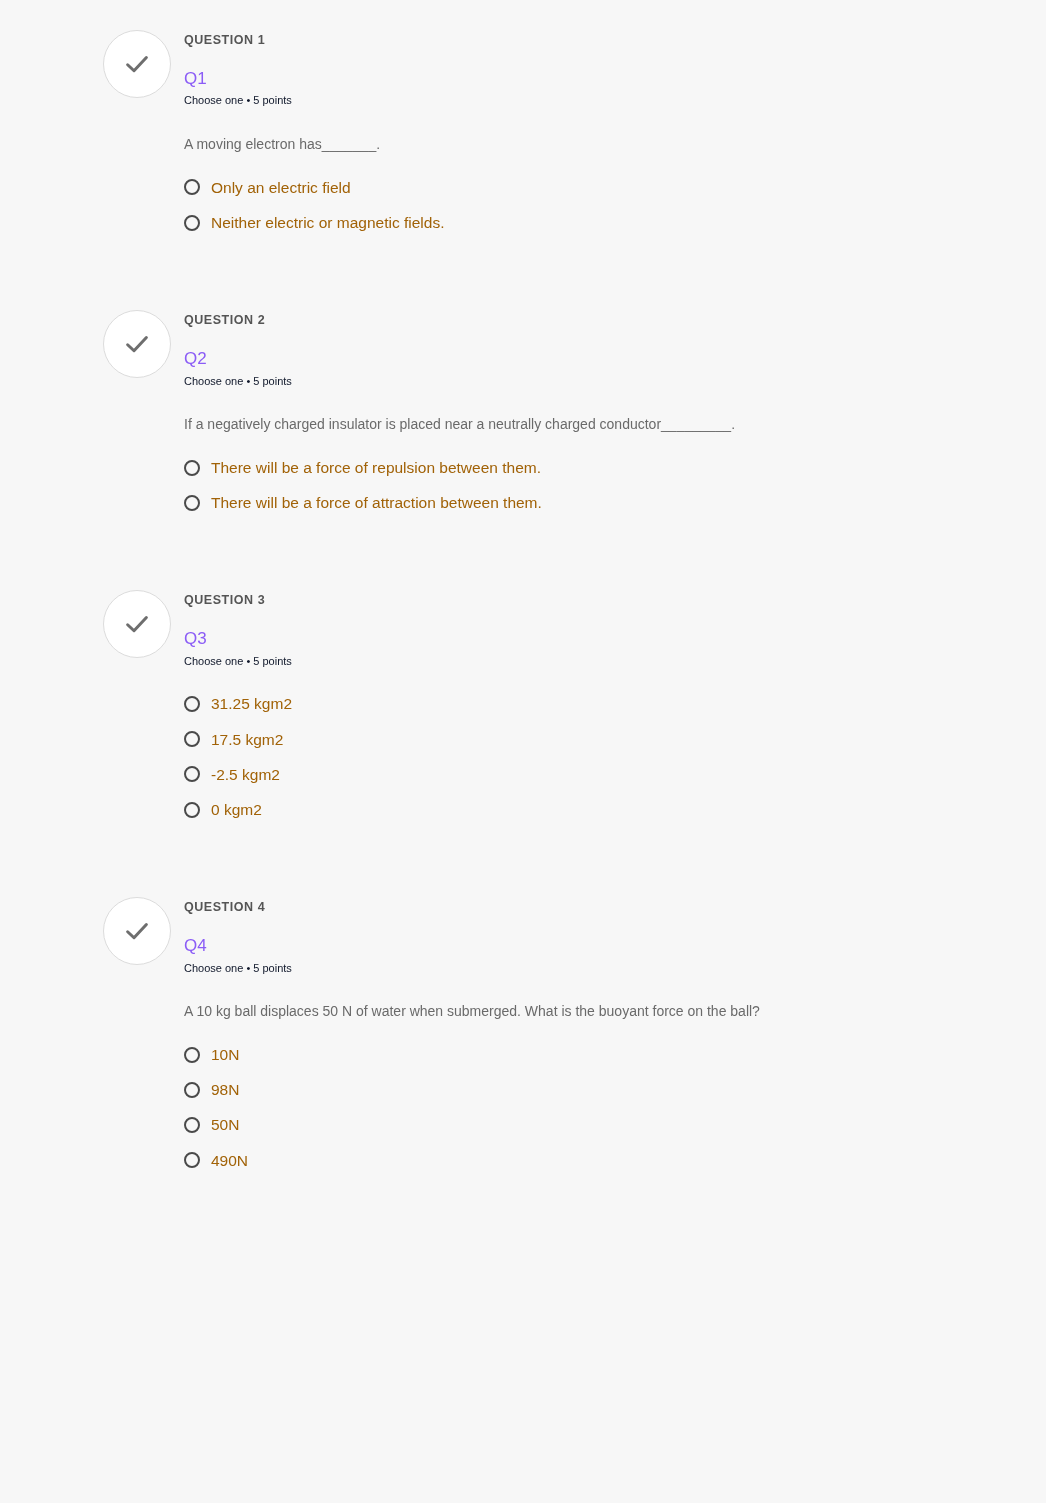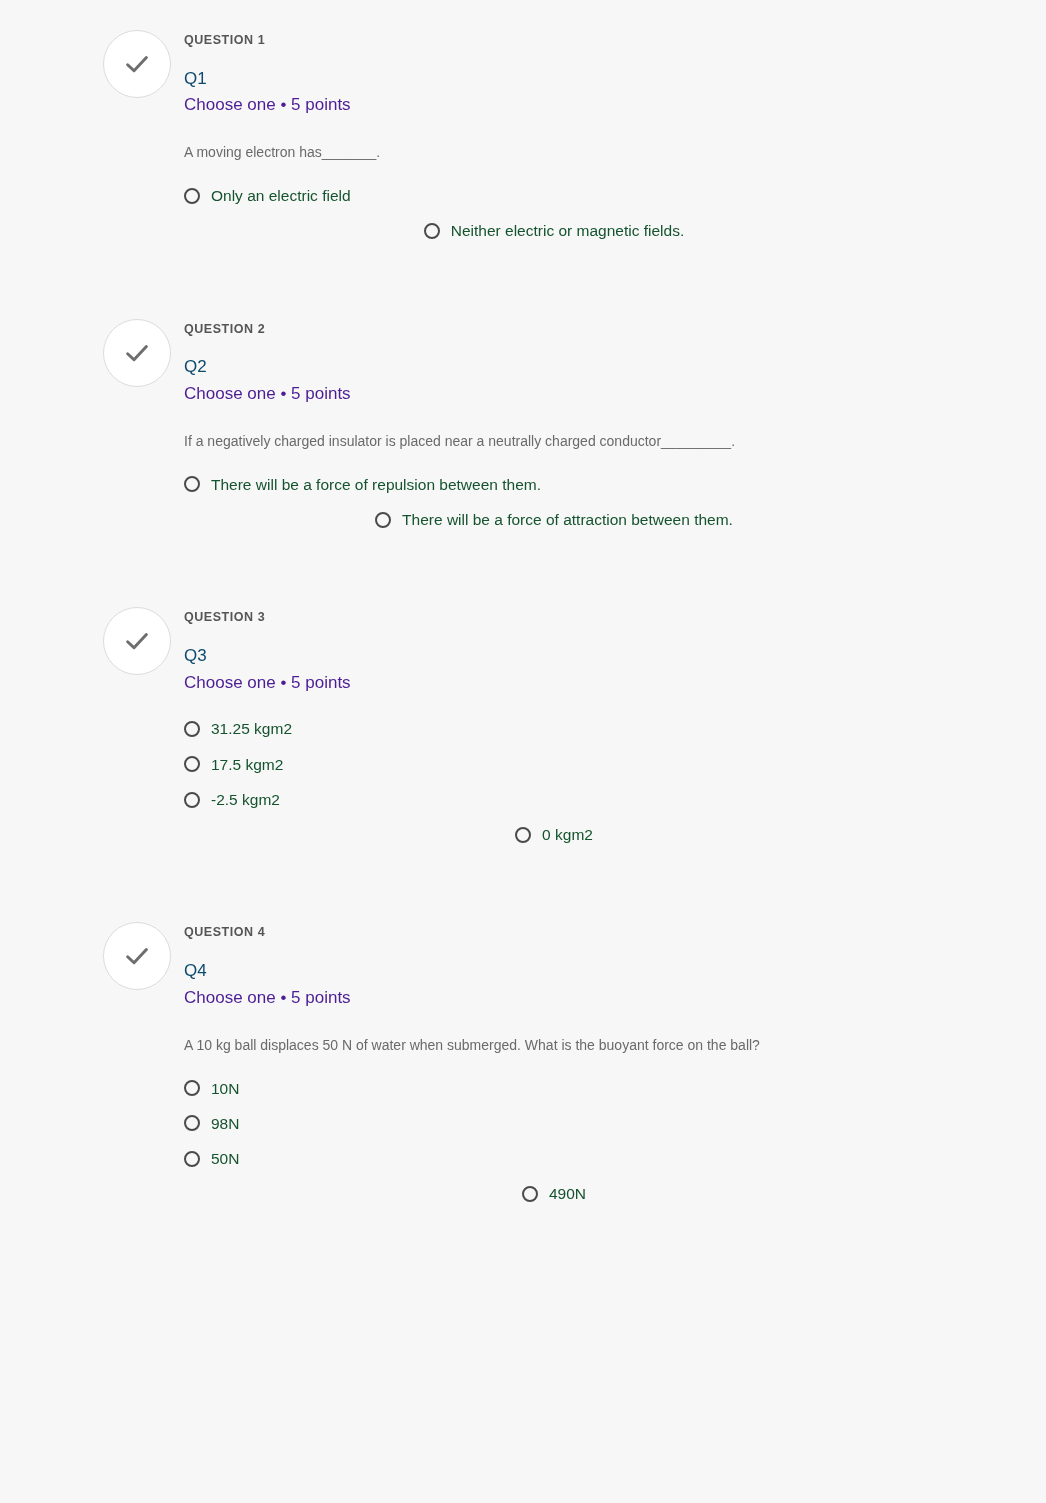--- a/index.html
+++ b/index.html
@@ -70,28 +70,28 @@
     font-weight: bold;
     color: #555555;
     letter-spacing: 0.55px;
     text-transform: uppercase;
     line-height: 1;
     margin-bottom: 21px;
   }
 
   .q-title {
     font-size: 17px;
-    color: #0c4a6e;
+    color: #8b5cf6;
     line-height: 1.35;
     margin-bottom: 3px;
   }
 
   .q-meta {
-    font-size: 17px;
-    color: #4c1d95;
+    font-size: 11px;
+    color: #0f172a;
     line-height: 1.4;
     margin-bottom: 23px;
   }
 
   .q-text {
     font-size: 14px;
     color: #6a6a6a;
     line-height: 1.85;
     margin-bottom: 18px;
   }
@@ -102,34 +102,33 @@
     padding: 0;
   }
   .choice {
     display: flex;
     align-items: center;
     margin-bottom: 12px;
     cursor: pointer;
   }
   .choice:last-child {
     margin-bottom: 0;
-    justify-content: center;
   }
   .radio {
     flex: 0 0 auto;
     width: 16px;
     height: 16px;
     border-radius: 50%;
     border: 2px solid #4a4a4a;
     box-sizing: border-box;
     margin-right: 11px;
   }
   .choice-label {
     font-size: 15.5px;
-    color: #14532d;
+    color: #a16207;
     line-height: 1.5;
   }
 </style>
 </head>
 <body>
 
 <div id="quiz">
   <div class="question-block">
     <div class="status-circle">
       <span>

